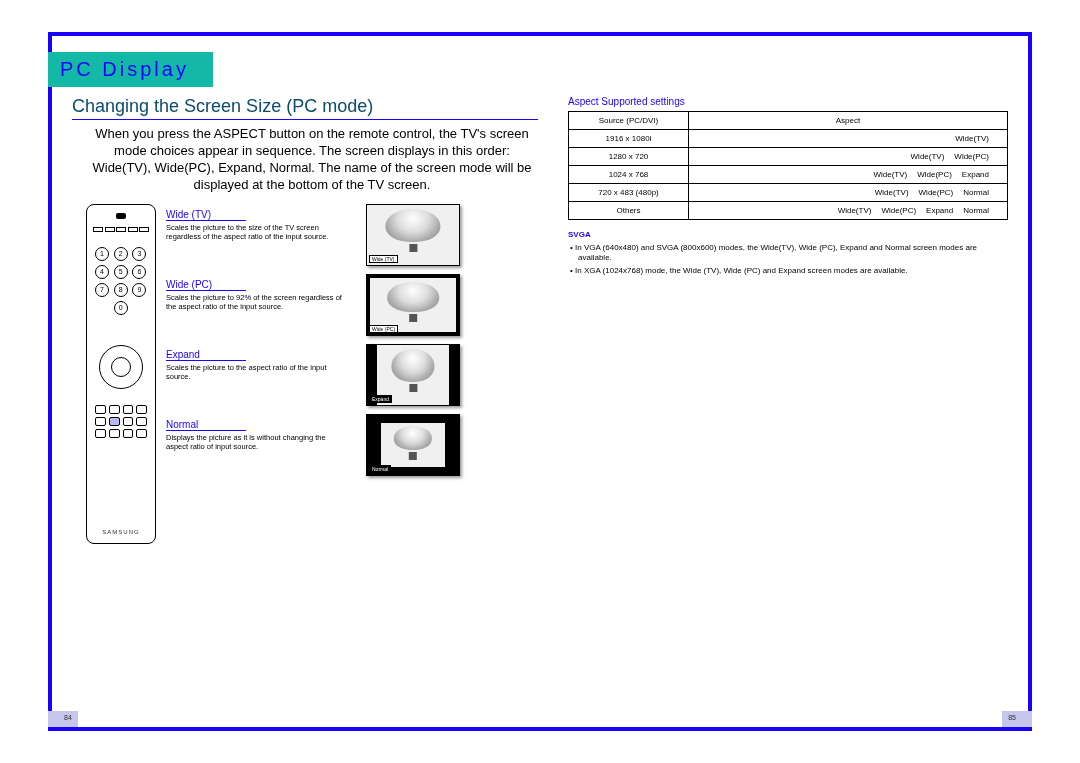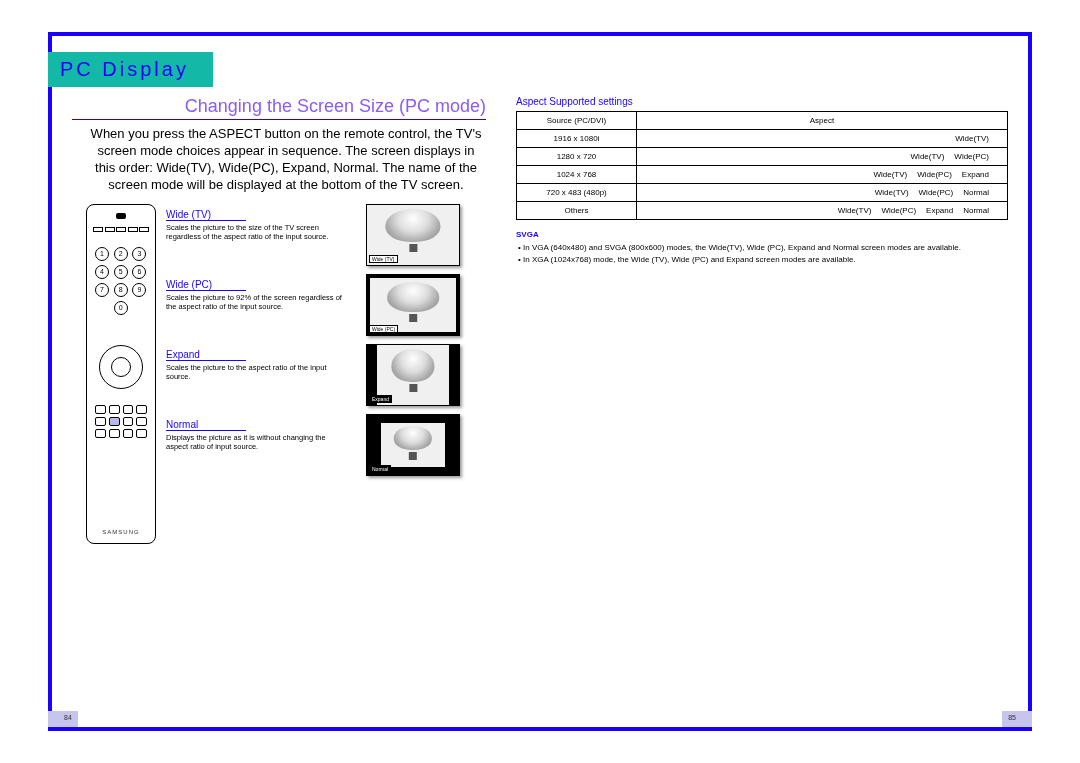--- a/index.html
+++ b/index.html
@@ -3,21 +3,21 @@
 <meta charset="utf-8">
 <style>
   * { box-sizing: border-box; margin: 0; padding: 0; }
   body { background: #fff; font-family: Arial, Helvetica, sans-serif; width: 1080px; height: 763px; position: relative; }
   .outer-border { position: absolute; top: 32px; left: 48px; right: 48px; bottom: 32px; border: 4px solid #1a00ff; background: #fff; }
   .section-tab { position: absolute; top: -4px; left: -4px; background: #14b8a6; padding: 6px 24px 6px 12px; margin-top: 20px; }
   .section-tab span { color: #1a00ff; font-size: 20px; letter-spacing: 3px; font-weight: 500; }
   .content { position: absolute; top: 60px; left: 20px; right: 20px; bottom: 20px; display: flex; gap: 30px; }
   .left-col { width: 480px; }
   .right-col { flex: 1; }
-  .page-title { color: #8b5cf6; font-size: 18px; font-weight: 400; margin-bottom: 4px; border-bottom: 1px solid #1a00ff; padding-bottom: 2px; text-align: right; }
+  .page-title { color: #0c4a6e; font-size: 18px; font-weight: 400; margin-bottom: 4px; border-bottom: 1px solid #1a00ff; padding-bottom: 2px; }
   .intro { font-size: 13px; line-height: 1.3; margin: 6px 0 10px 14px; text-align: center; }
   .body-row { display: flex; gap: 10px; }
   .remote { width: 70px; height: 340px; background: #fff; border: 1.5px solid #000; border-radius: 8px; position: relative; flex-shrink: 0; margin-left: 14px; }
   .remote .top-btn { position: absolute; top: 8px; left: 50%; transform: translateX(-50%); width: 10px; height: 6px; background: #000; border-radius: 2px; }
   .remote .src-row { position: absolute; top: 22px; left: 6px; right: 6px; display: flex; justify-content: space-between; }
   .remote .src-row span { width: 10px; height: 5px; border: 0.5px solid #000; font-size: 3px; }
   .remote .numpad { position: absolute; top: 42px; left: 8px; right: 8px; display: grid; grid-template-columns: repeat(3, 1fr); gap: 4px; }
   .remote .numpad div { width: 14px; height: 14px; border: 1px solid #000; border-radius: 50%; font-size: 7px; display: flex; align-items: center; justify-content: center; }
   .remote .wheel { position: absolute; top: 140px; left: 50%; transform: translateX(-50%); width: 44px; height: 44px; border: 1.5px solid #000; border-radius: 50%; }
   .remote .wheel::after { content: ''; position: absolute; top: 50%; left: 50%; transform: translate(-50%,-50%); width: 18px; height: 18px; border: 1px solid #000; border-radius: 50%; }
@@ -34,21 +34,21 @@
   .thumb .inner { position: absolute; background: #f0f0f0; }
   .thumb.wide-tv .inner { top: 0; left: 0; right: 0; bottom: 0; }
   .thumb.wide-pc .inner { top: 3px; left: 3px; right: 3px; bottom: 3px; }
   .thumb.expand .inner { top: 0; left: 10px; right: 10px; bottom: 0; }
   .thumb.normal .inner { top: 8px; left: 14px; right: 14px; bottom: 8px; }
   .balloon { position: absolute; top: 8%; left: 50%; transform: translateX(-50%); width: 60%; height: 55%; background: radial-gradient(ellipse at 50% 30%, #fff 0%, #ddd 40%, #aaa 70%, #888 100%); border-radius: 50% 50% 45% 45%; }
   .balloon::after { content: ''; position: absolute; bottom: -10px; left: 50%; transform: translateX(-50%); width: 8px; height: 8px; background: #555; }
   .thumb-label { position: absolute; bottom: 2px; left: 2px; background: #fff; border: 0.5px solid #000; font-size: 5px; padding: 0 2px; }
   .thumb-label.inv { background: #000; color: #fff; }
   .sub-title { color: #1a00ff; font-size: 10px; margin-bottom: 4px; }
-  .aspect-table { border-collapse: collapse; width: 492px; font-size: 8px; }
+  .aspect-table { border-collapse: collapse; width: 440px; font-size: 8px; }
   .aspect-table th, .aspect-table td { border: 1px solid #000; padding: 3px 8px; text-align: right; height: 18px; }
   .aspect-table th { font-weight: 400; text-align: center; }
   .aspect-table td:first-child { text-align: center; width: 120px; }
   .aspect-table td:last-child span { margin-right: 10px; }
   .notes-hdr { color: #1a00ff; font-size: 8px; font-weight: bold; margin: 10px 0 4px 0; }
   .note-item { font-size: 8px; line-height: 1.3; margin-bottom: 2px; padding-left: 10px; text-indent: -8px; }
   .note-item::before { content: '• '; }
   .page-num { position: absolute; bottom: 6px; font-size: 7px; color: #333; }
   .page-num.left { left: 12px; }
   .page-num.right { right: 12px; }

